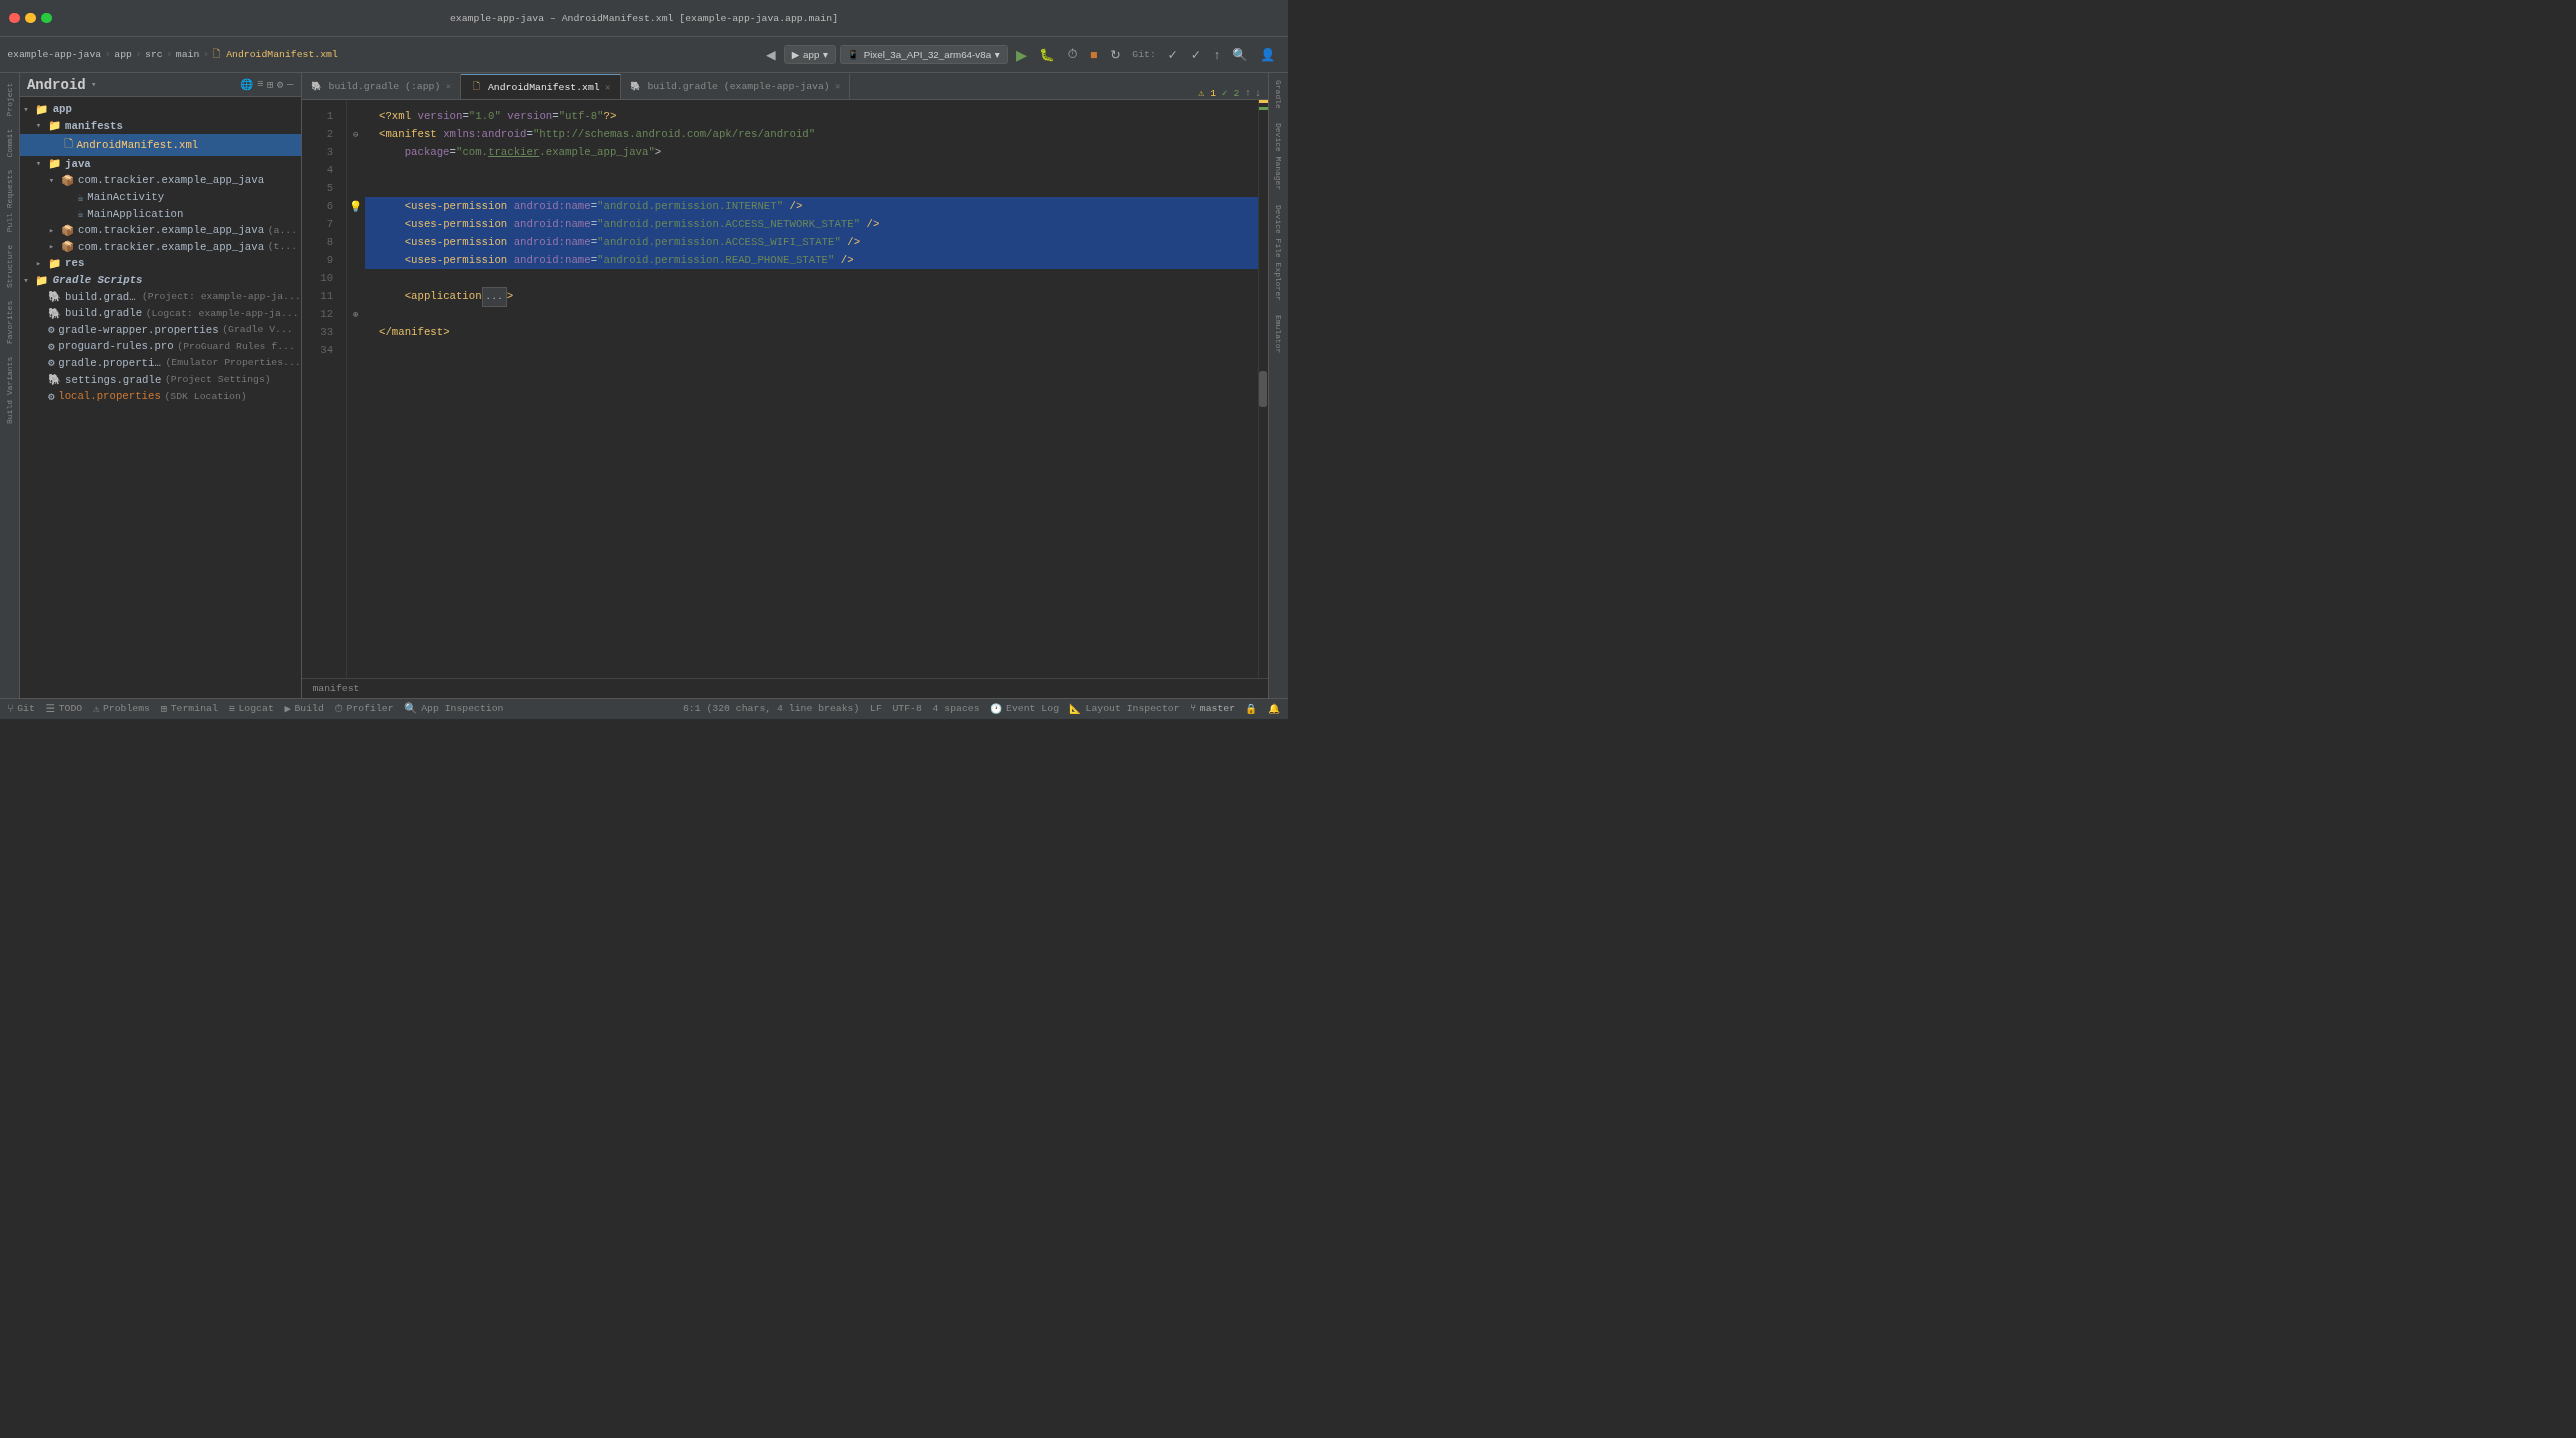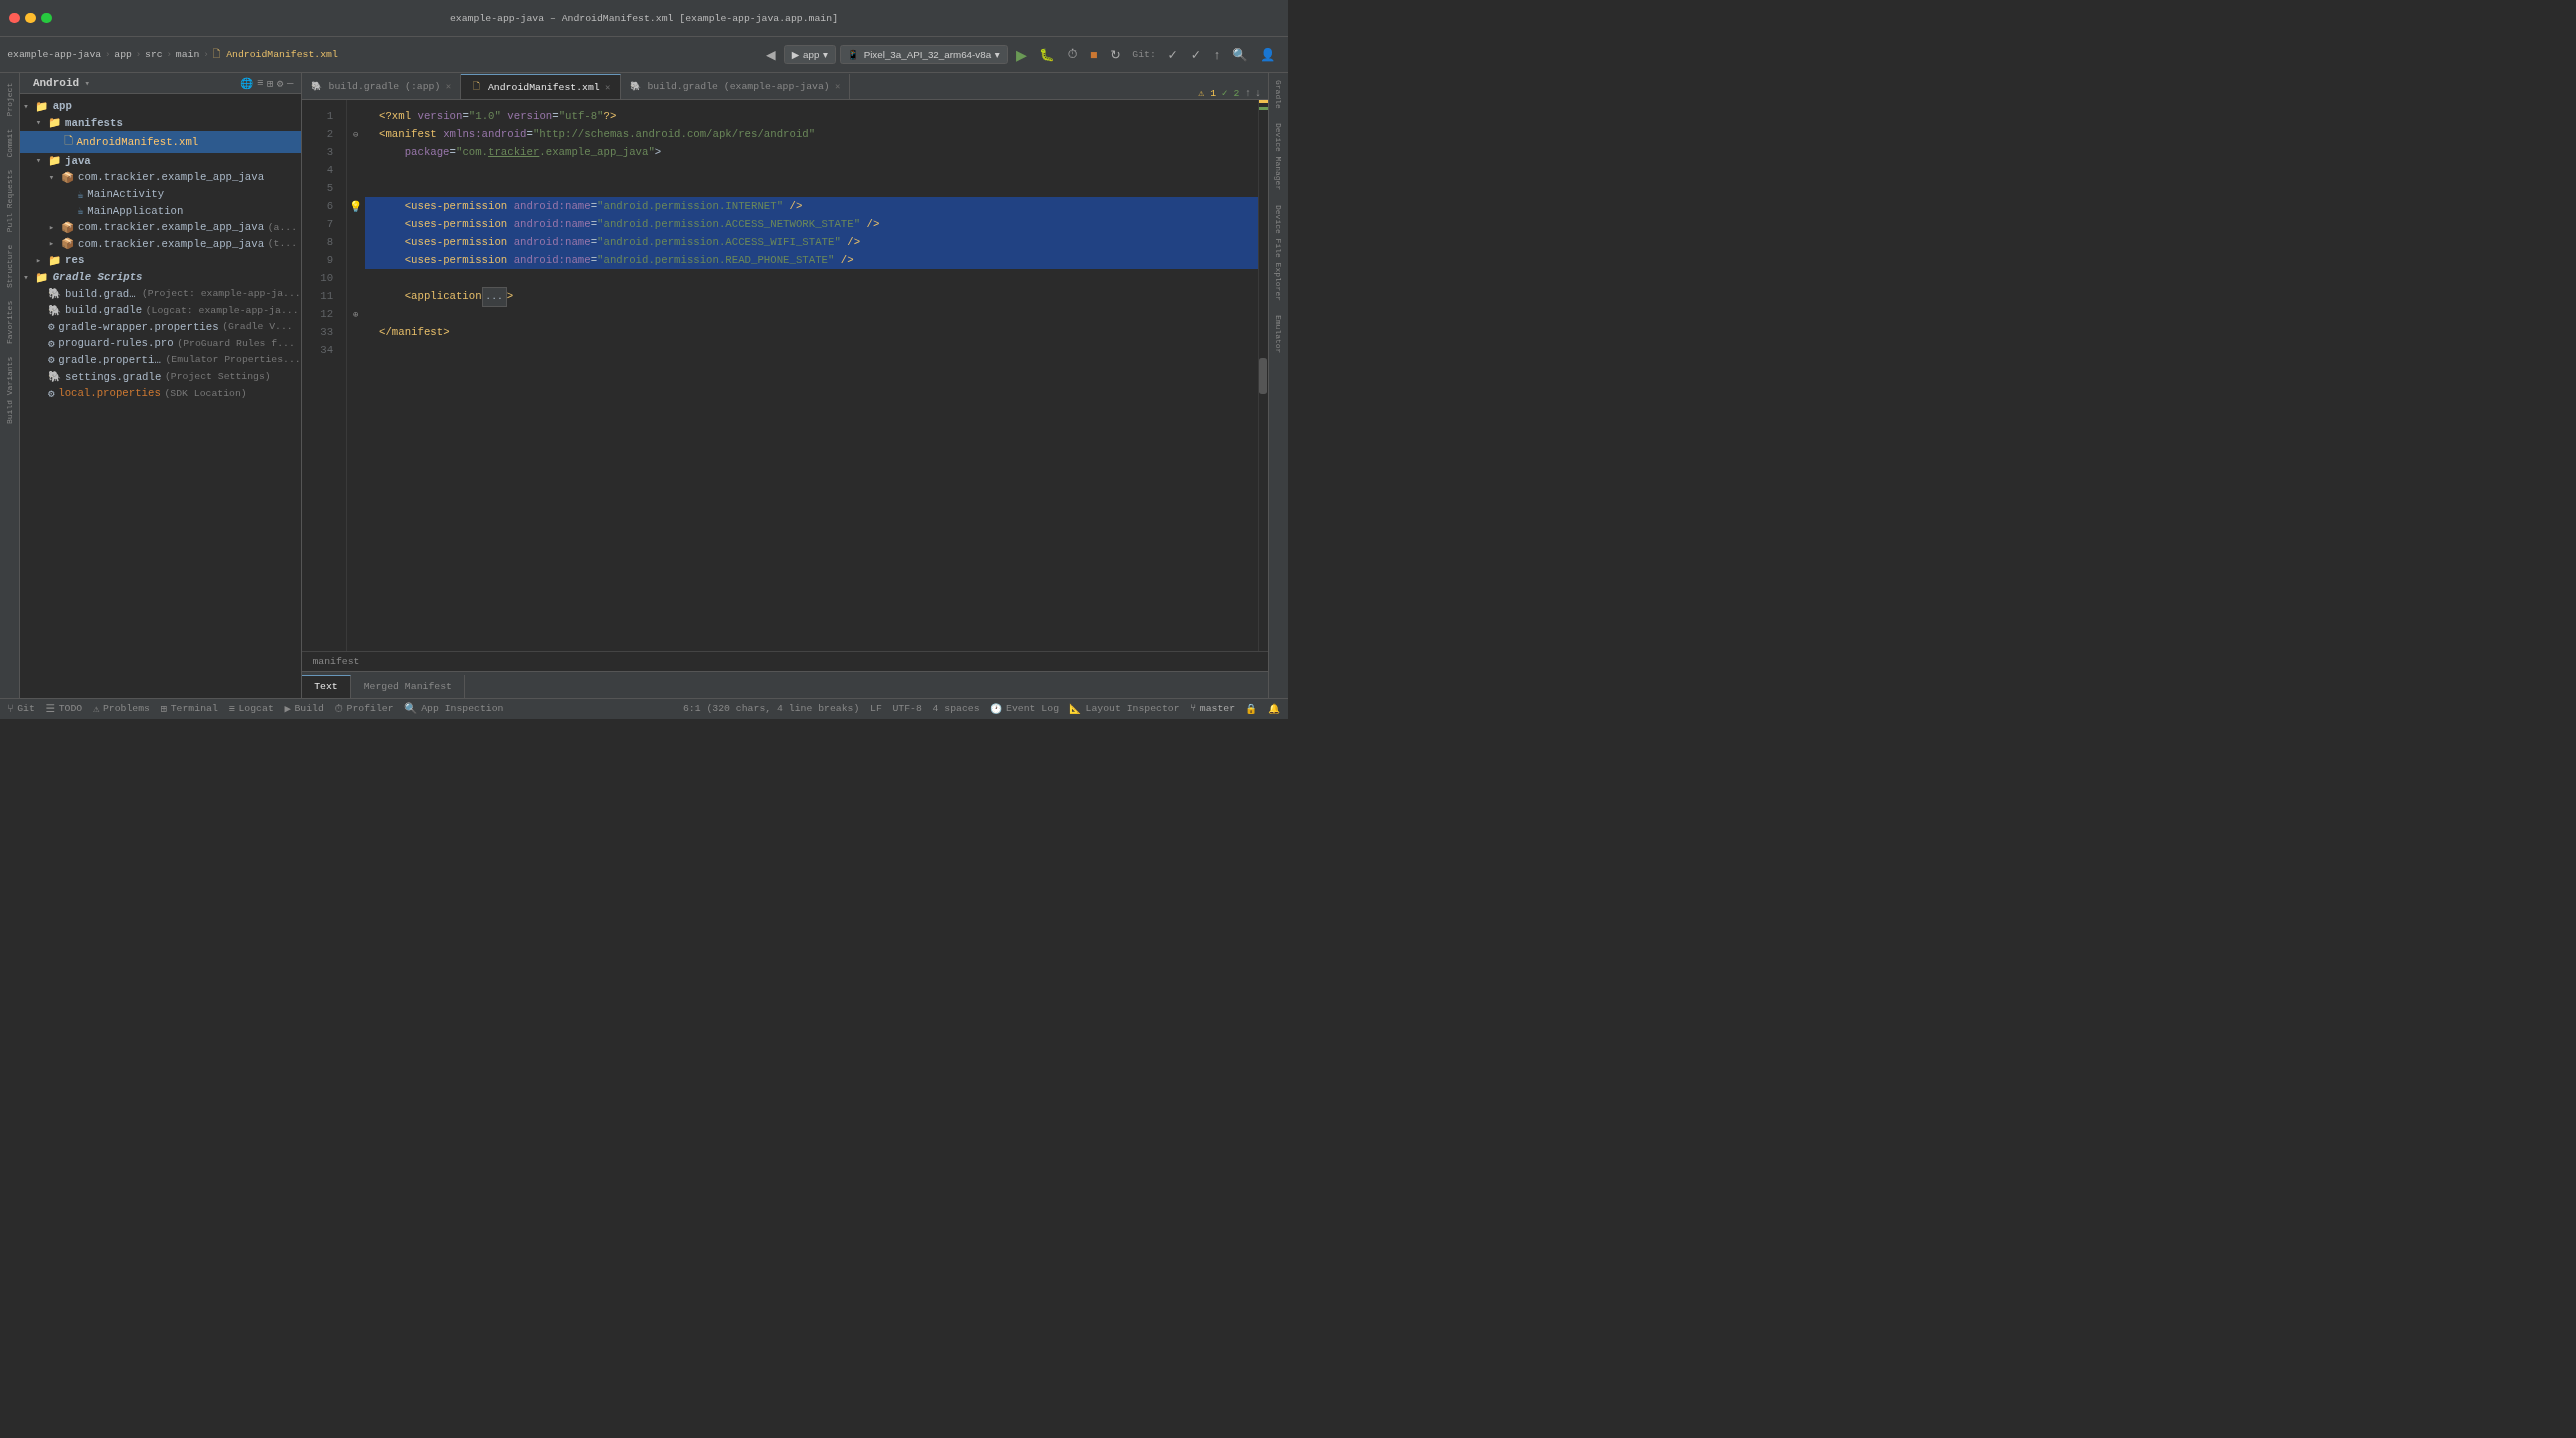--- a/index.html
+++ b/index.html
@@ -132,22 +132,21 @@
       display: flex;
       align-items: center;
       gap: 5.4px;
       font-size: 9.8px;
       border-bottom: 0.9px solid #555;
       flex-shrink: 0;
     }
     .panel-header-title {
       color: #ccc;
       font-weight: bold;
-      font-size: 11px;
-      margin-left: 6px;
+      font-size: 14px;
     }
     .panel-header-dropdown {
       color: #888;
       font-size: 9px;
     }
     .panel-header-icons {
       margin-left: auto;
       display: flex;
       gap: 3.6px;
     }
@@ -730,28 +729,20 @@
         <div style="position:absolute; top:0; right:0; width:9px; background:#f0c050; height:2.7px;"></div>
         <div style="position:absolute; top:7.2px; right:0; width:9px; background:#6a9955; height:2.7px;"></div>
         <div style="position:absolute; right:1.8px; top:50%; width:7.2px; height:36px; background:#555; border-radius:2.7px; transform: translateY(-50%);"></div>
       </div>
     </div>
 
     <div class="manifest-label">
       <span>manifest</span>
     </div>
 
-    <div class="bottom-tab-bar">
-      <div class="bottom-tab active">
-        <span>Text</span>
-      </div>
-      <div class="bottom-tab">
-        <span>Merged Manifest</span>
-      </div>
-    </div>
   </div>
 
   <div class="right-tool-strip">
     <span class="right-tool-item">Gradle</span>
     <span class="right-tool-item">Device Manager</span>
     <span class="right-tool-item">Device File Explorer</span>
     <span class="right-tool-item">Emulator</span>
   </div>
 </div>
 

